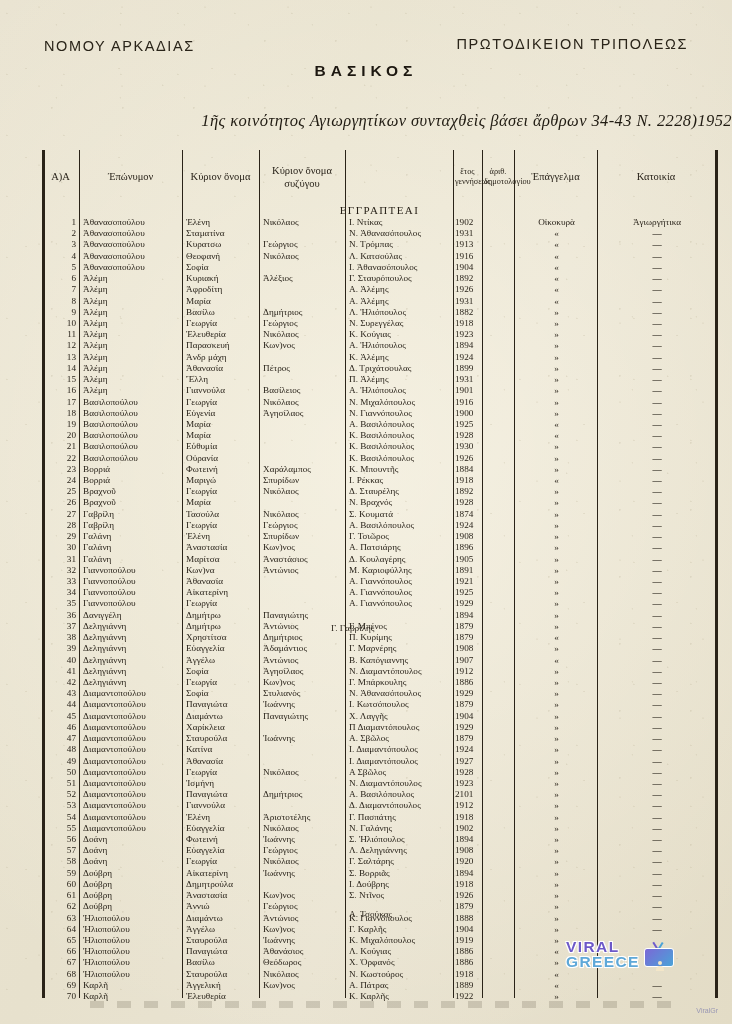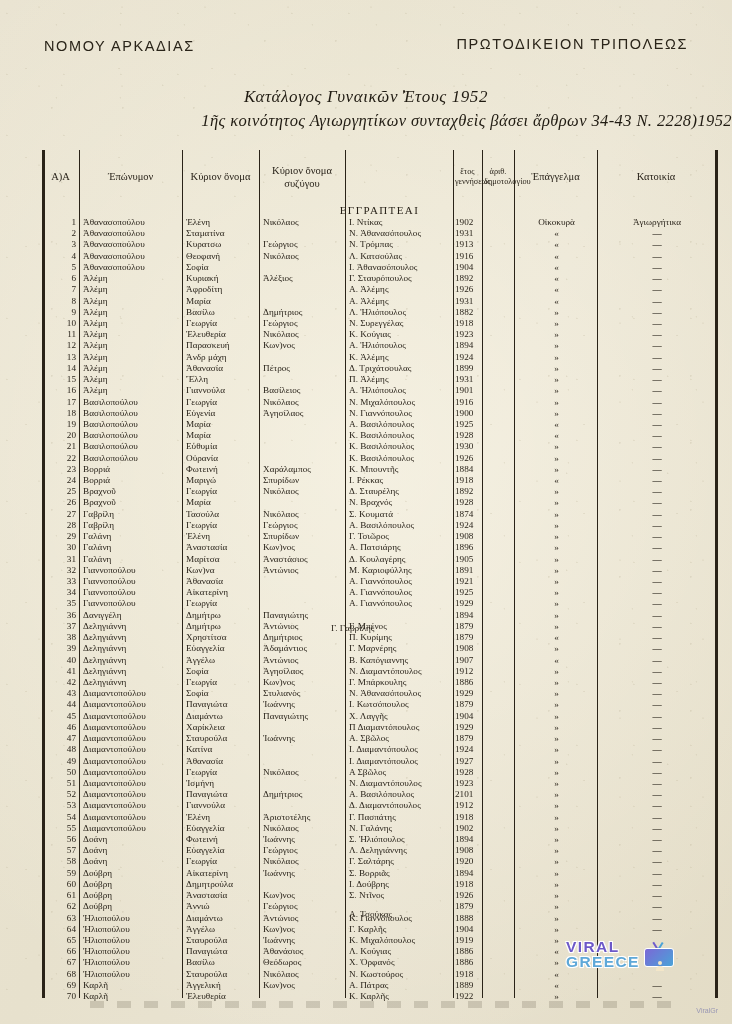--- a/index.html
+++ b/index.html
@@ -201,21 +201,21 @@
 </head>
 <body>
 
 <div id="paper"></div>
 <div id="speckle"></div>
 
 <div id="sheet">
 
   <div class="hdr-line" id="hdr-left">ΝΟΜΟΥ ΑΡΚΑΔΙΑΣ</div>
   <div class="hdr-line" id="hdr-right">ΠΡΩΤΟΔΙΚΕΙΟΝ ΤΡΙΠΟΛΕΩΣ</div>
-  <div id="subtitle1">Κατάλογος Γυναικῶν ̔Έτους 1952</div>
+  <div id="doc-kind">ΒΑΣΙΚΟΣ</div>
   <div id="subtitle2">1ῆς κοινότητος Αγιωργητίκων συνταχθεὶς βάσει ἄρθρων 34-43 Ν. 2228)1952</div>
 
   <div id="table-wrap">
 
     <div class="hrule" style="top:0;"></div>
     <div class="hrule" style="top:53px;"></div>
 
     <div class="rule vrule thick" style="left:0;"></div>
     <div class="rule vrule" style="left:37px;"></div>
     <div class="rule vrule" style="left:140px;"></div>

